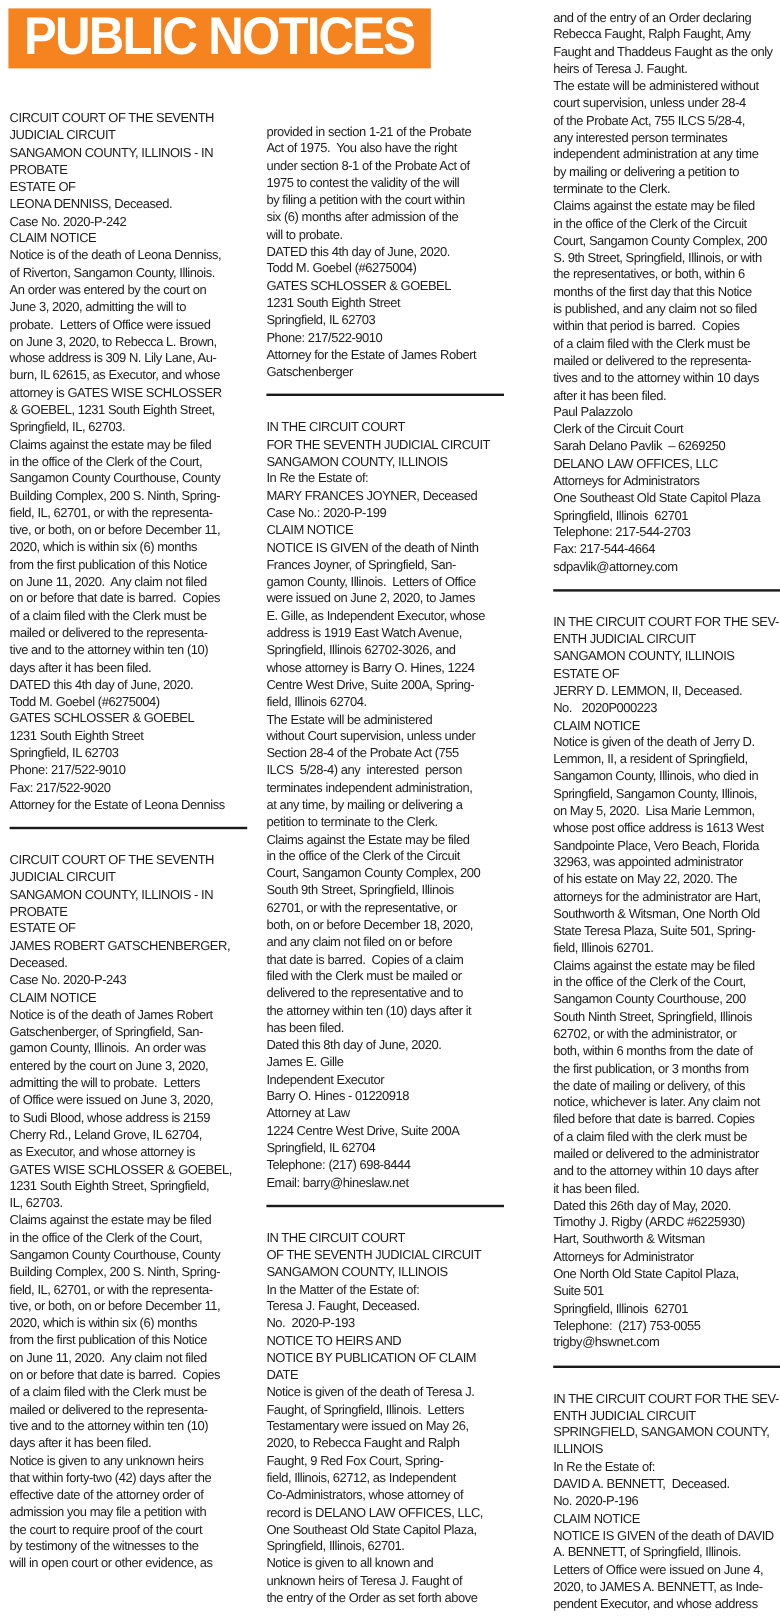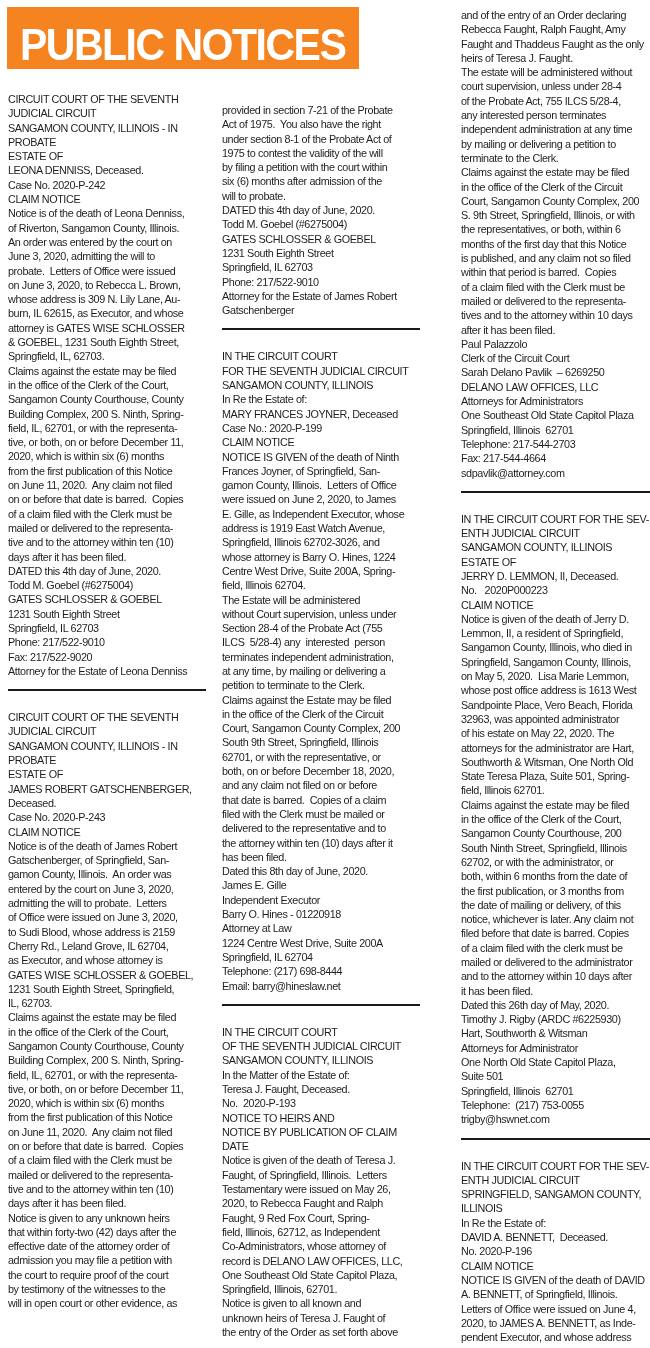--- a/index.html
+++ b/index.html
@@ -2,23 +2,23 @@
 <html><head>
 <meta charset="utf-8">
 <style>
   html,body{margin:0;padding:0;}
   body{
     width:650px;height:1348px;position:relative;background:#ffffff;
     font-family:"Liberation Sans","DejaVu Sans",sans-serif;
     color:#1e1e1e;overflow:hidden;
   }
   .banner{
-    position:absolute;left:7px;top:7px;width:352px;height:62px;
+    position:absolute;left:7px;top:7px;width:352px;height:50px;
     background:#F5831F;color:#ffffff;
-    display:flex;align-items:flex-end;
+    display:flex;align-items:flex-start;
     padding-left:13px;box-sizing:border-box;
   }
   .banner-title{
     font-size:41px;font-weight:bold;letter-spacing:-1.5px;
     transform:scaleY(1.08);transform-origin:left center;
     white-space:pre;
   }
   .col{
     position:absolute;width:206px;
   }
@@ -126,21 +126,21 @@
       <div class="line">that within forty-two (42) days after the</div>
       <div class="line">effective date of the attorney order of</div>
       <div class="line">admission you may file a petition with</div>
       <div class="line">the court to require proof of the court</div>
       <div class="line">by testimony of the witnesses to the</div>
       <div class="line">will in open court or other evidence, as</div>
     </div>
   </div>
 <div class="col col-2">
     <div class="notice">
-      <div class="line">provided in section 7-21 of the Probate</div>
+      <div class="line">provided in section 1-21 of the Probate</div>
       <div class="line">Act of 1975.  You also have the right</div>
       <div class="line">under section 8-1 of the Probate Act of</div>
       <div class="line">1975 to contest the validity of the will</div>
       <div class="line">by filing a petition with the court within</div>
       <div class="line">six (6) months after admission of the</div>
       <div class="line">will to probate.</div>
       <div class="line">DATED this 4th day of June, 2020.</div>
       <div class="line">Todd M. Goebel (#6275004)</div>
       <div class="line">GATES SCHLOSSER &amp; GOEBEL</div>
       <div class="line">1231 South Eighth Street</div>

